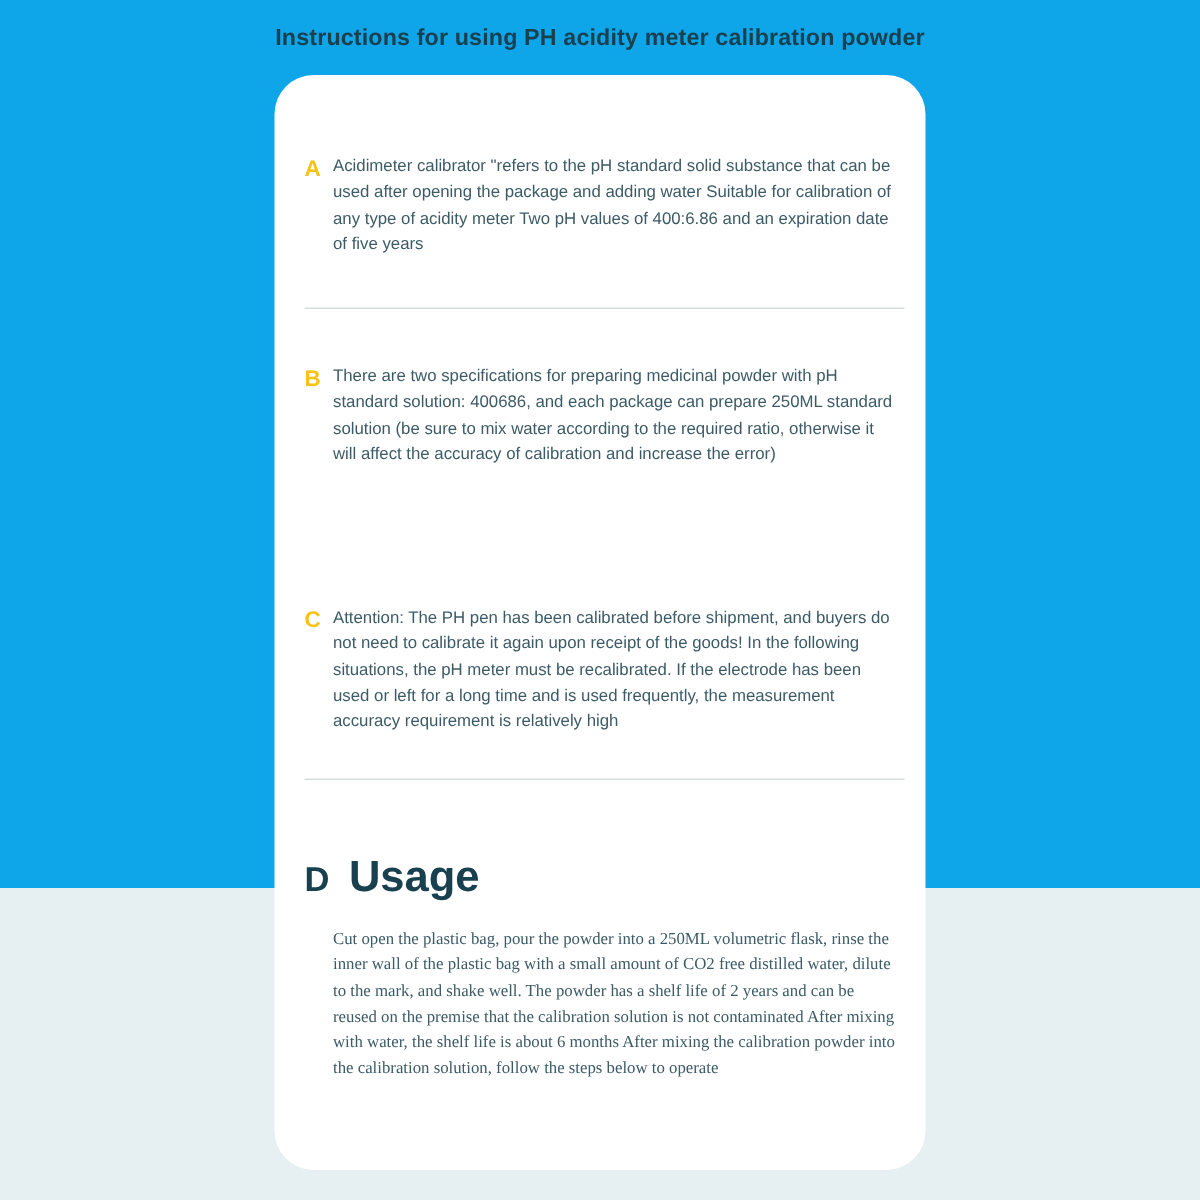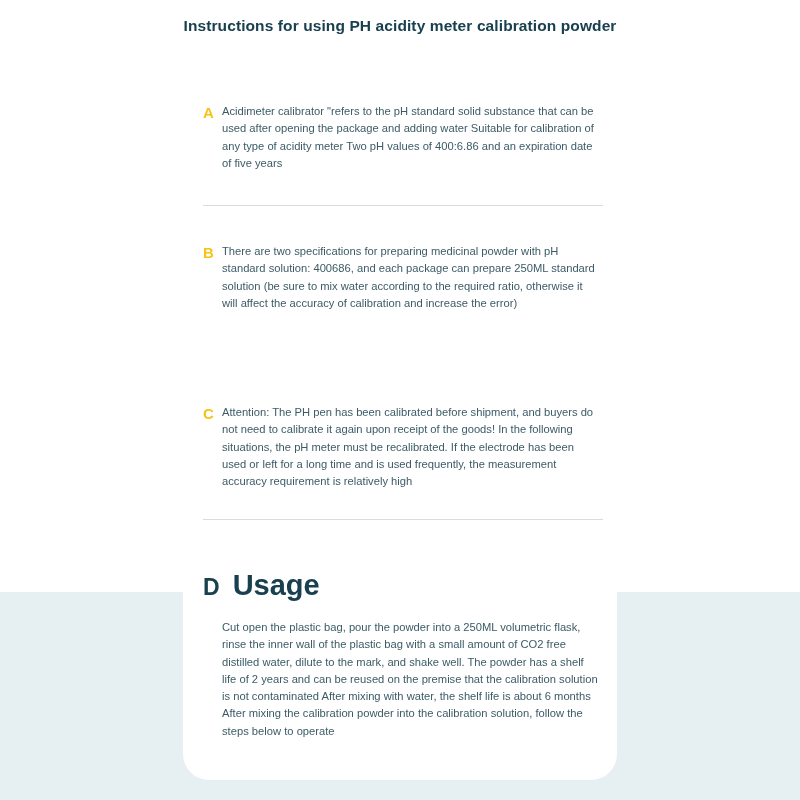--- a/index.html
+++ b/index.html
@@ -10,21 +10,21 @@
     width: 800px;
     height: 800px;
     background: #e6eff1;
     font-family: "Liberation Sans", sans-serif;
     overflow: hidden;
   }
   .page {
     position: relative;
     width: 800px;
     height: 592px;
-    background: #ffffff;
+    background: #0ea5e9;
   }
   .page-title {
     position: absolute;
     left: 0;
     top: 17px;
     width: 800px;
     text-align: center;
     font-size: 15.5px;
     font-weight: bold;
     color: #19404f;
@@ -102,20 +102,21 @@
     font-weight: bold;
     color: #19404f;
     line-height: 25px;
   }
   .usage-body {
     font-size: 11.2px;
     line-height: 17.3px;
     color: #3c5b66;
     max-width: 382px;
     padding-left: 19px;
+    font-family: Liberation Serif, serif;
   }
 </style>
 </head>
 <body>
 
 <div class="page">
 
   <div class="page-title">Instructions for using PH acidity meter calibration powder</div>
 
   <div class="card">

